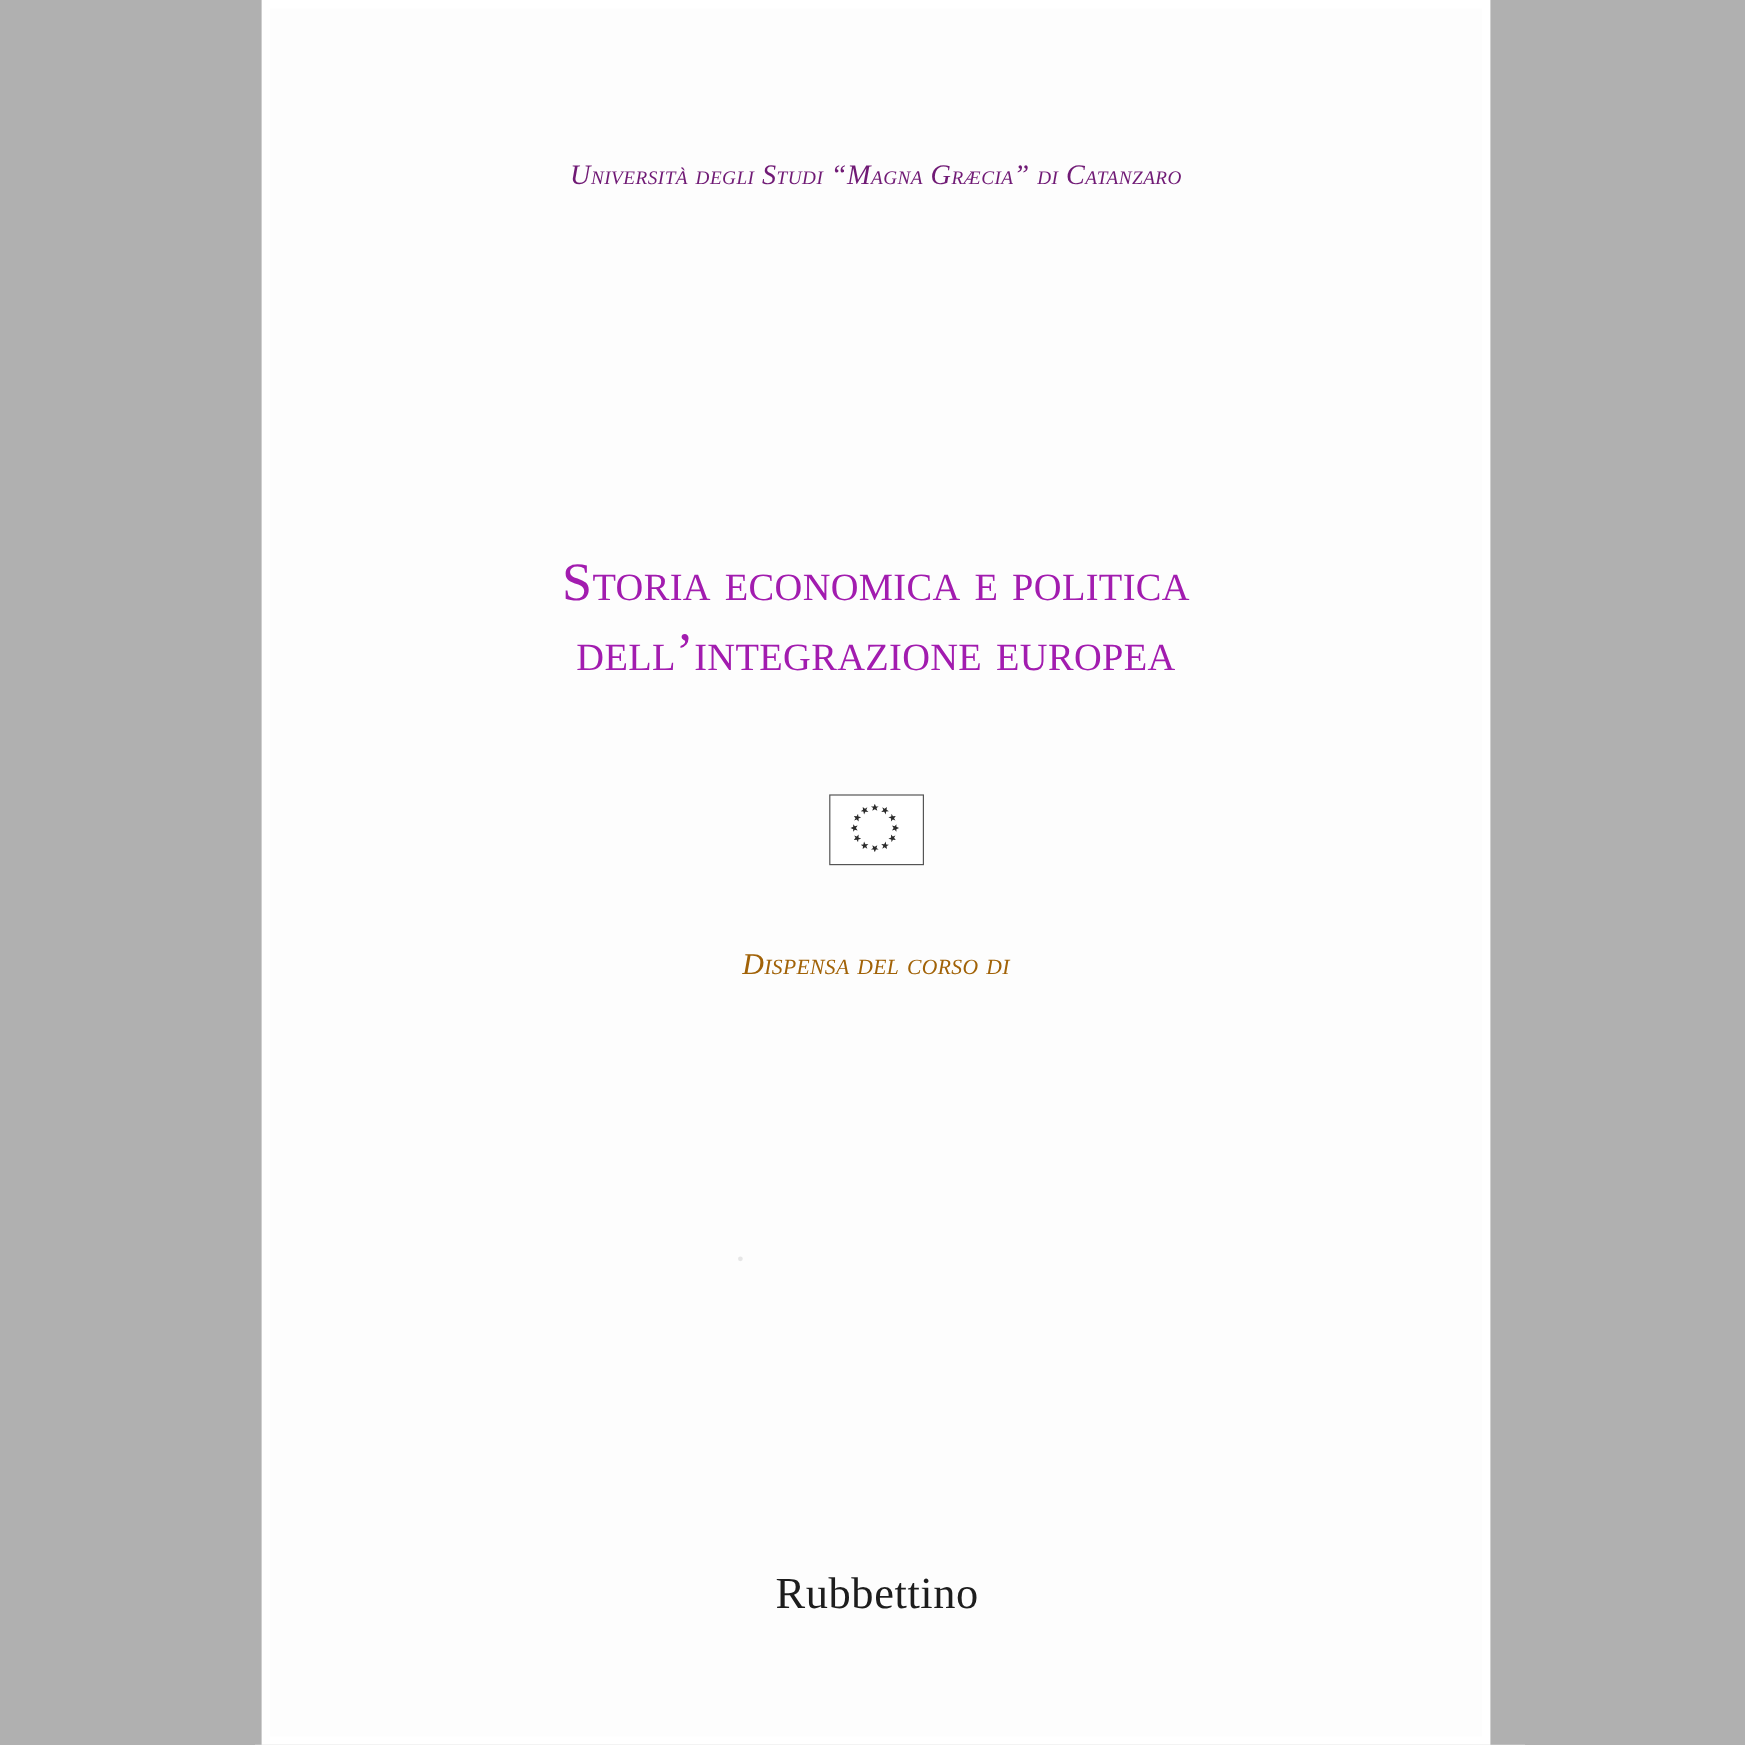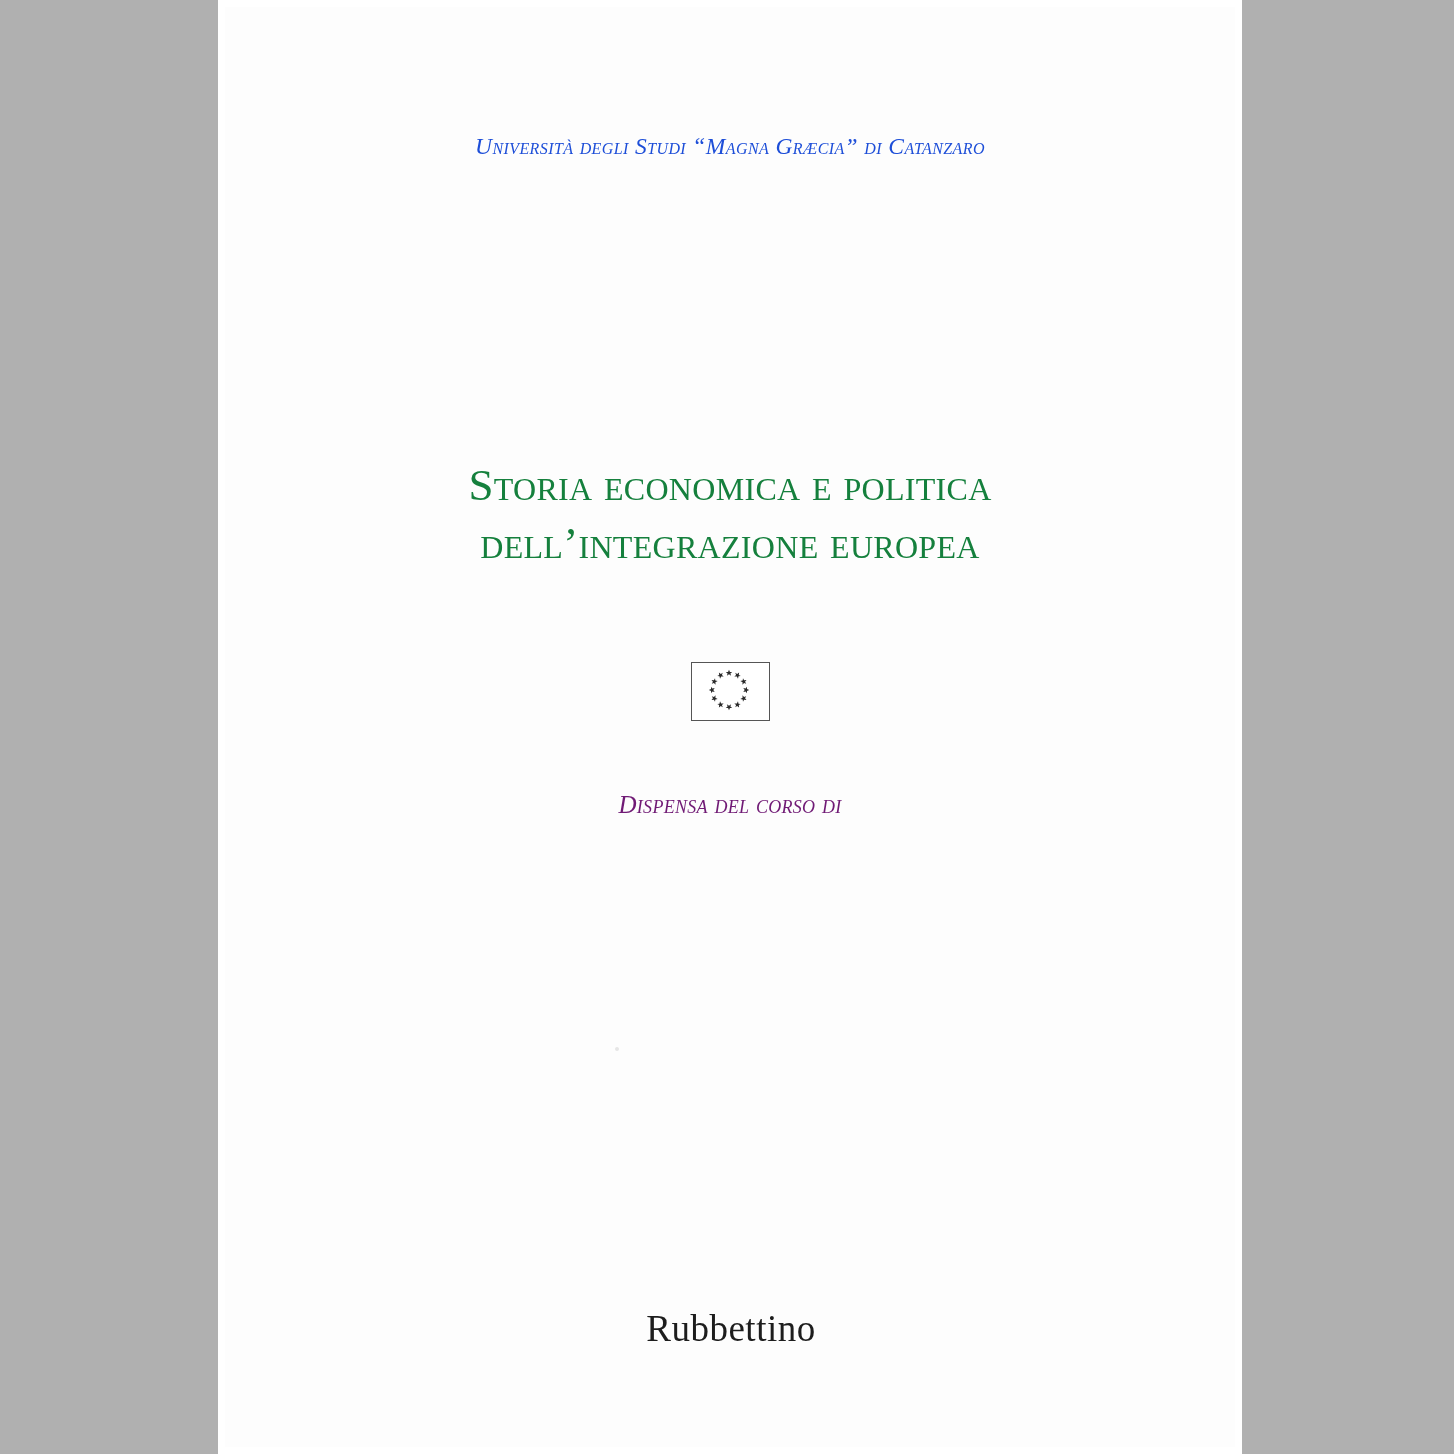--- a/index.html
+++ b/index.html
@@ -43,21 +43,21 @@
   .affiliation {
     position: absolute;
     top: 122px;
     left: 0;
     right: 0;
     font-style: italic;
     font-variant: small-caps;
     font-size: 23.5px;
     letter-spacing: 0.4px;
     line-height: 1.45;
-    color: #1d4ed8;
+    color: #701a75;
     text-align: center;
   }
   .affiliation .line2 {
     display: block;
   }
   .authors {
     position: absolute;
     top: 295px;
     left: 0;
     right: 0;
@@ -72,21 +72,21 @@
   }
   .title {
     position: absolute;
     top: 450px;
     left: 90px;
     right: 90px;
     font-variant: small-caps;
     font-size: 45px;
     line-height: 1.28;
     letter-spacing: 0.3px;
-    color: #15803d;
+    color: #a21caf;
   }
   .title .t2 { display: block; }
   .emblem {
     position: absolute;
     top: 655px;
     left: 0;
     right: 0;
     display: flex;
     justify-content: center;
   }
@@ -104,21 +104,21 @@
   .course {
     position: absolute;
     top: 780px;
     left: 0;
     right: 0;
     font-style: italic;
     font-variant: small-caps;
     font-size: 25px;
     line-height: 1.45;
     letter-spacing: 0.3px;
-    color: #701a75;
+    color: #a16207;
     font-family: Liberation Serif, serif;
   }
   .course .c2 { display: block; }
   .publisher {
     position: absolute;
     top: 1300px;
     left: 2px;
     right: 0;
     font-size: 37px;
     letter-spacing: 0.5px;

